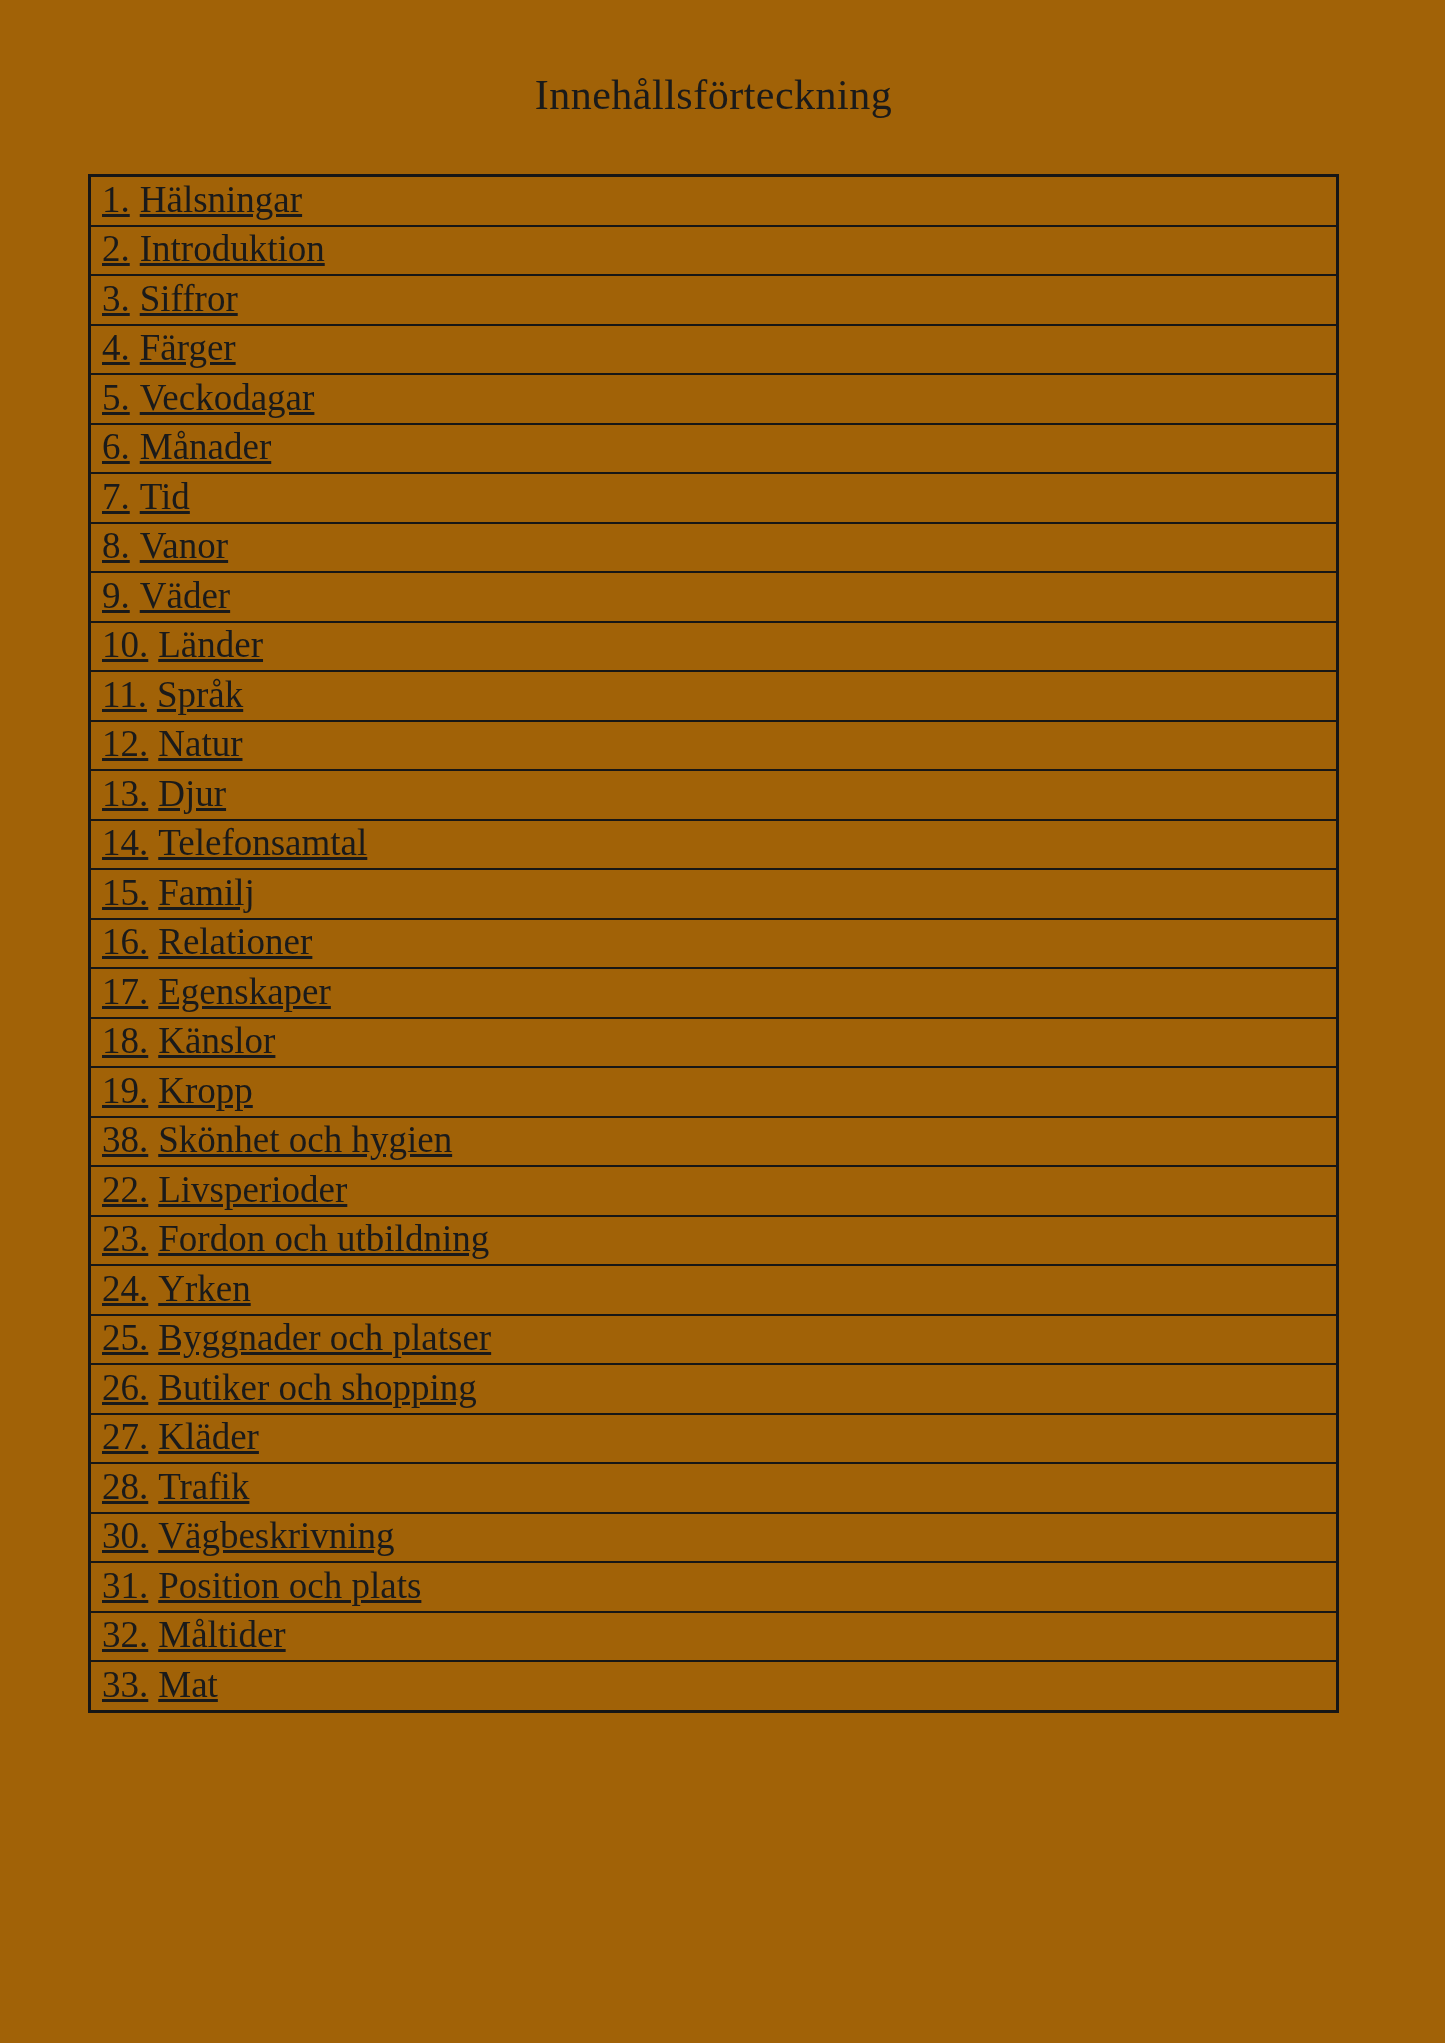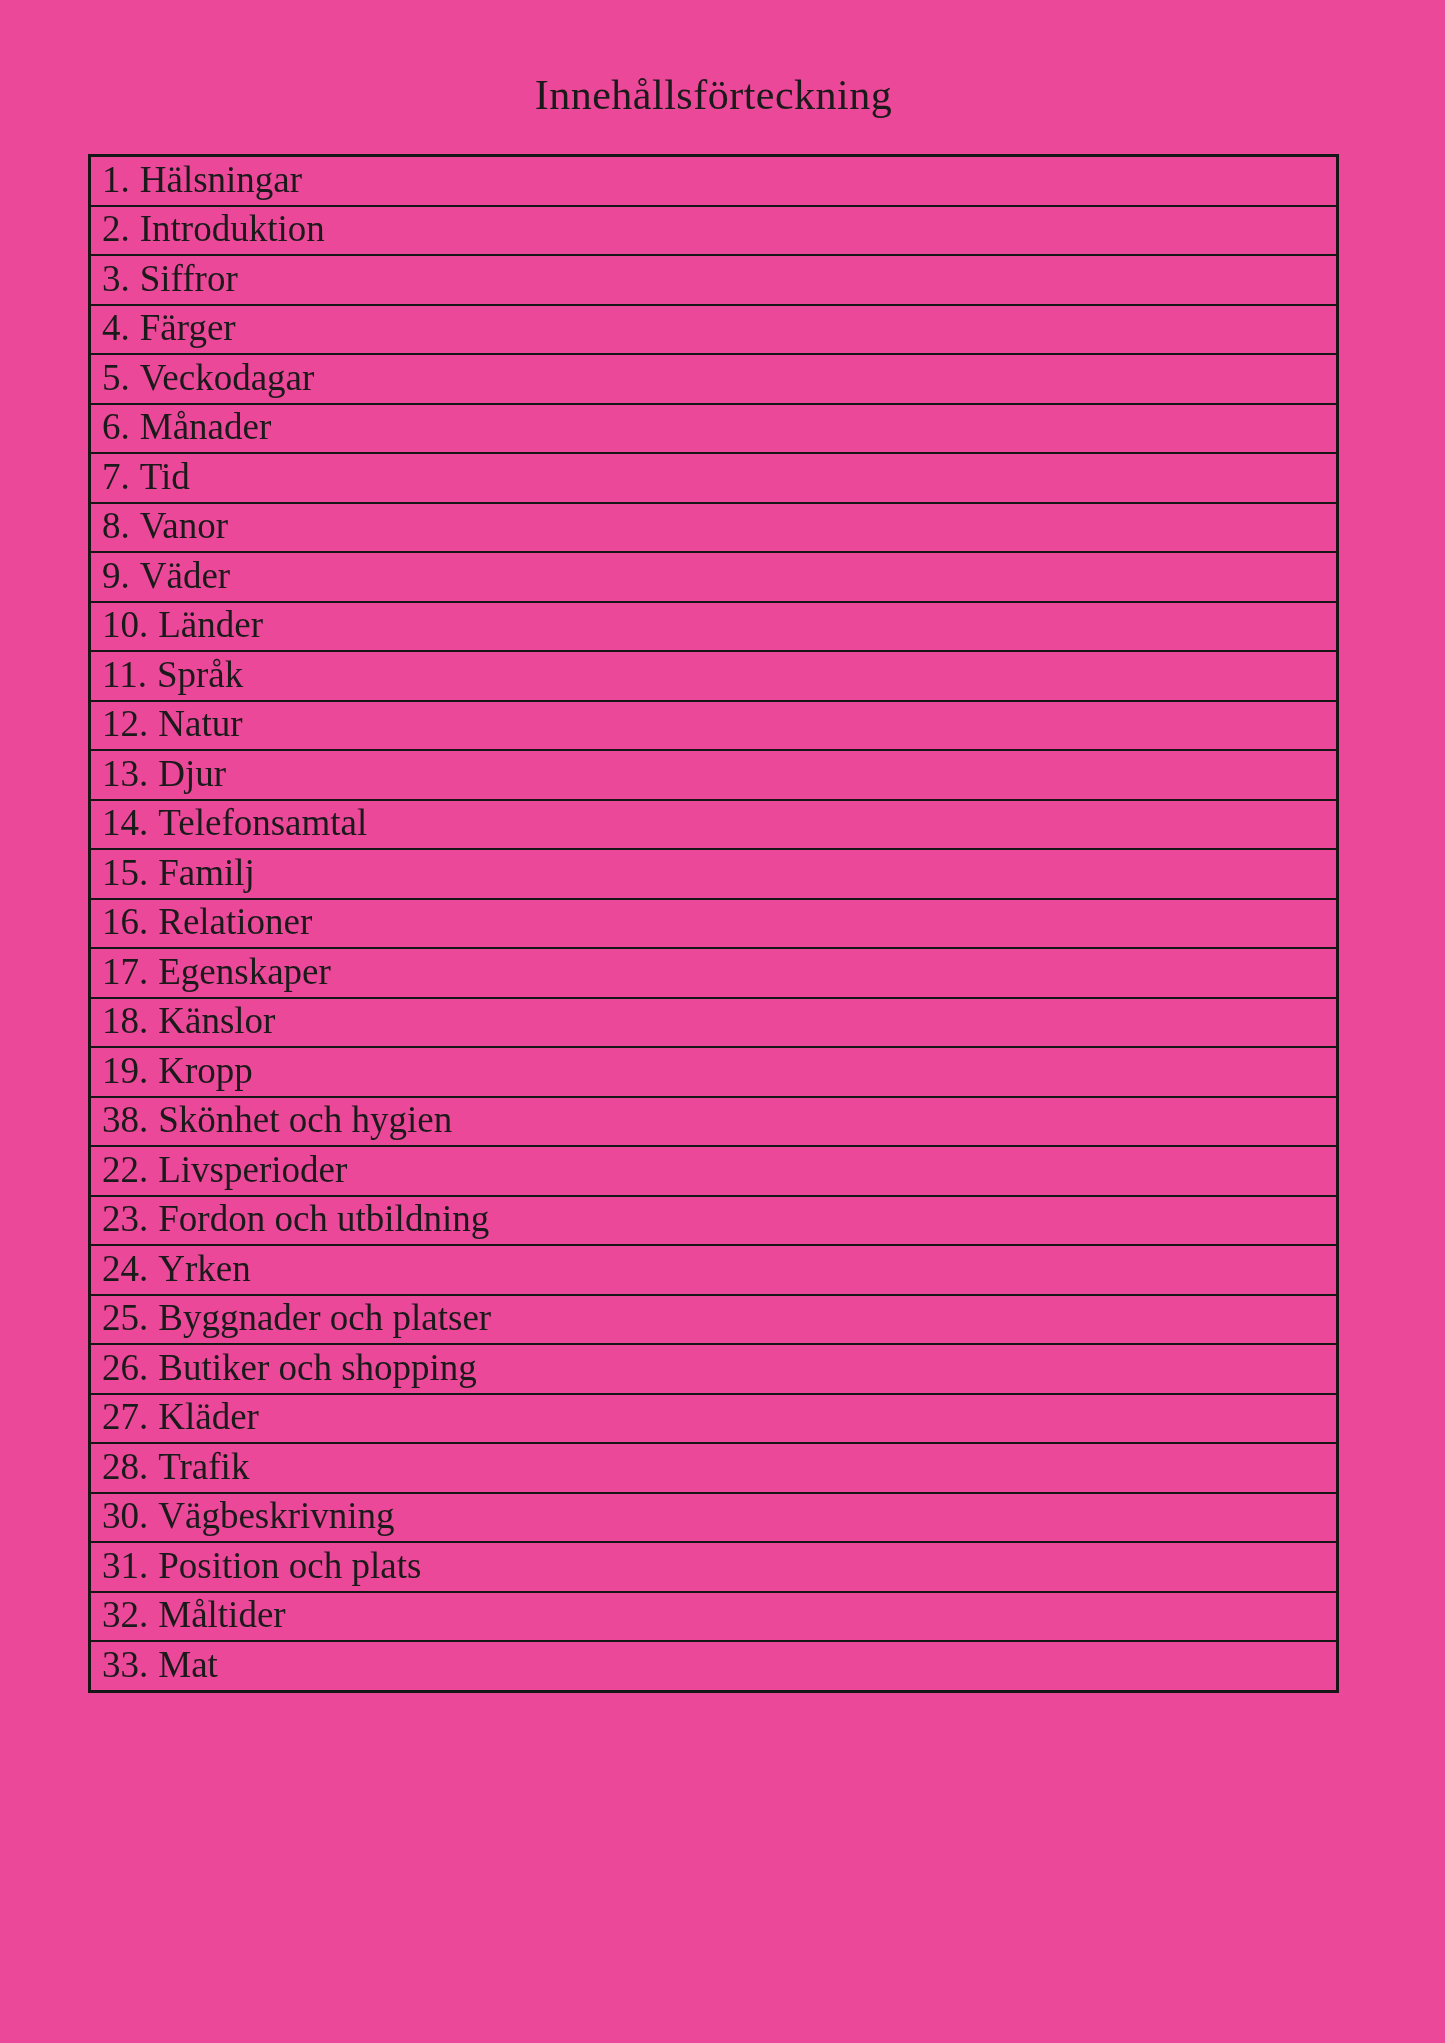--- a/index.html
+++ b/index.html
@@ -4,42 +4,43 @@
 <style>
   html, body {
     margin: 0;
     padding: 0;
     background: #ffffff;
   }
   .page {
     position: relative;
     width: 1445px;
     height: 2043px;
-    background: #ec4899;
+    background: #a16207;
     font-family: "Liberation Serif", "DejaVu Serif", serif;
     color: #1a1a1a;
     overflow: hidden;
   }
   .title {
     margin: 0 0 0 88px;
     padding-top: 70px;
     width: 1251px;
     text-align: center;
     font-size: 42px;
     font-weight: normal;
     line-height: 1.2;
     color: #1a1a1a;
     letter-spacing: 0.5px;
   }
   .toc-table {
-    margin: 34px 0 0 88px;
+    margin: 54px 0 0 88px;
     width: 1251px;
     border-collapse: collapse;
     border: 3px solid #161616;
     table-layout: fixed;
+    text-decoration: underline;
   }
   .toc-cell {
     height: 45.5px;
     border: 2px solid #161616;
     padding: 0 8px 2px 11px;
     font-size: 37px;
     line-height: 1.1;
     vertical-align: middle;
     white-space: nowrap;
     overflow: hidden;

